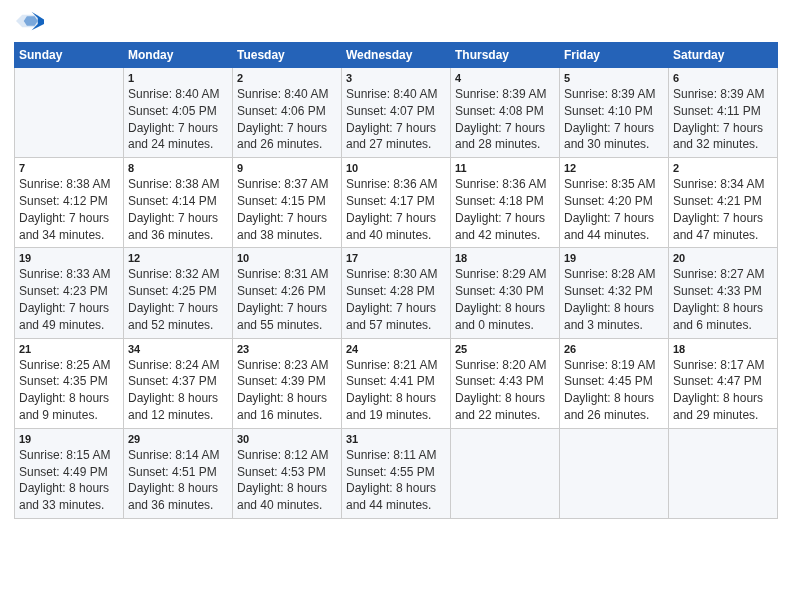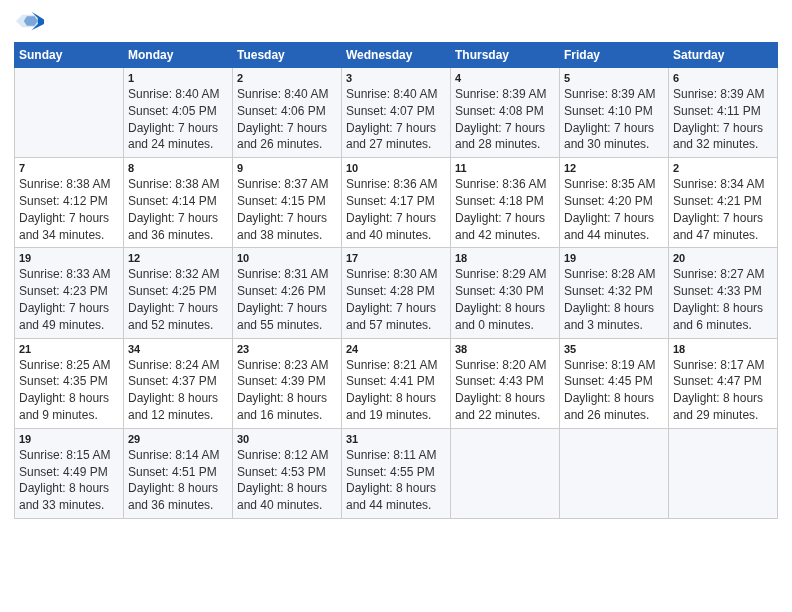--- a/index.html
+++ b/index.html
@@ -229,25 +229,25 @@
           </td>
           <td>
             <span class="day-num">23</span>
             <div class="cell-info">Sunrise: 8:23 AM<br>Sunset: 4:39 PM<br>Daylight: 8 hours and 16 minutes.</div>
           </td>
           <td>
             <span class="day-num">24</span>
             <div class="cell-info">Sunrise: 8:21 AM<br>Sunset: 4:41 PM<br>Daylight: 8 hours and 19 minutes.</div>
           </td>
           <td>
-            <span class="day-num">38</span>
+            <span class="day-num">25</span>
             <div class="cell-info">Sunrise: 8:20 AM<br>Sunset: 4:43 PM<br>Daylight: 8 hours and 22 minutes.</div>
           </td>
           <td>
-            <span class="day-num">35</span>
+            <span class="day-num">26</span>
             <div class="cell-info">Sunrise: 8:19 AM<br>Sunset: 4:45 PM<br>Daylight: 8 hours and 26 minutes.</div>
           </td>
           <td>
             <span class="day-num">18</span>
             <div class="cell-info">Sunrise: 8:17 AM<br>Sunset: 4:47 PM<br>Daylight: 8 hours and 29 minutes.</div>
           </td>
         </tr>
         <tr>
           <td>
             <span class="day-num">19</span>

